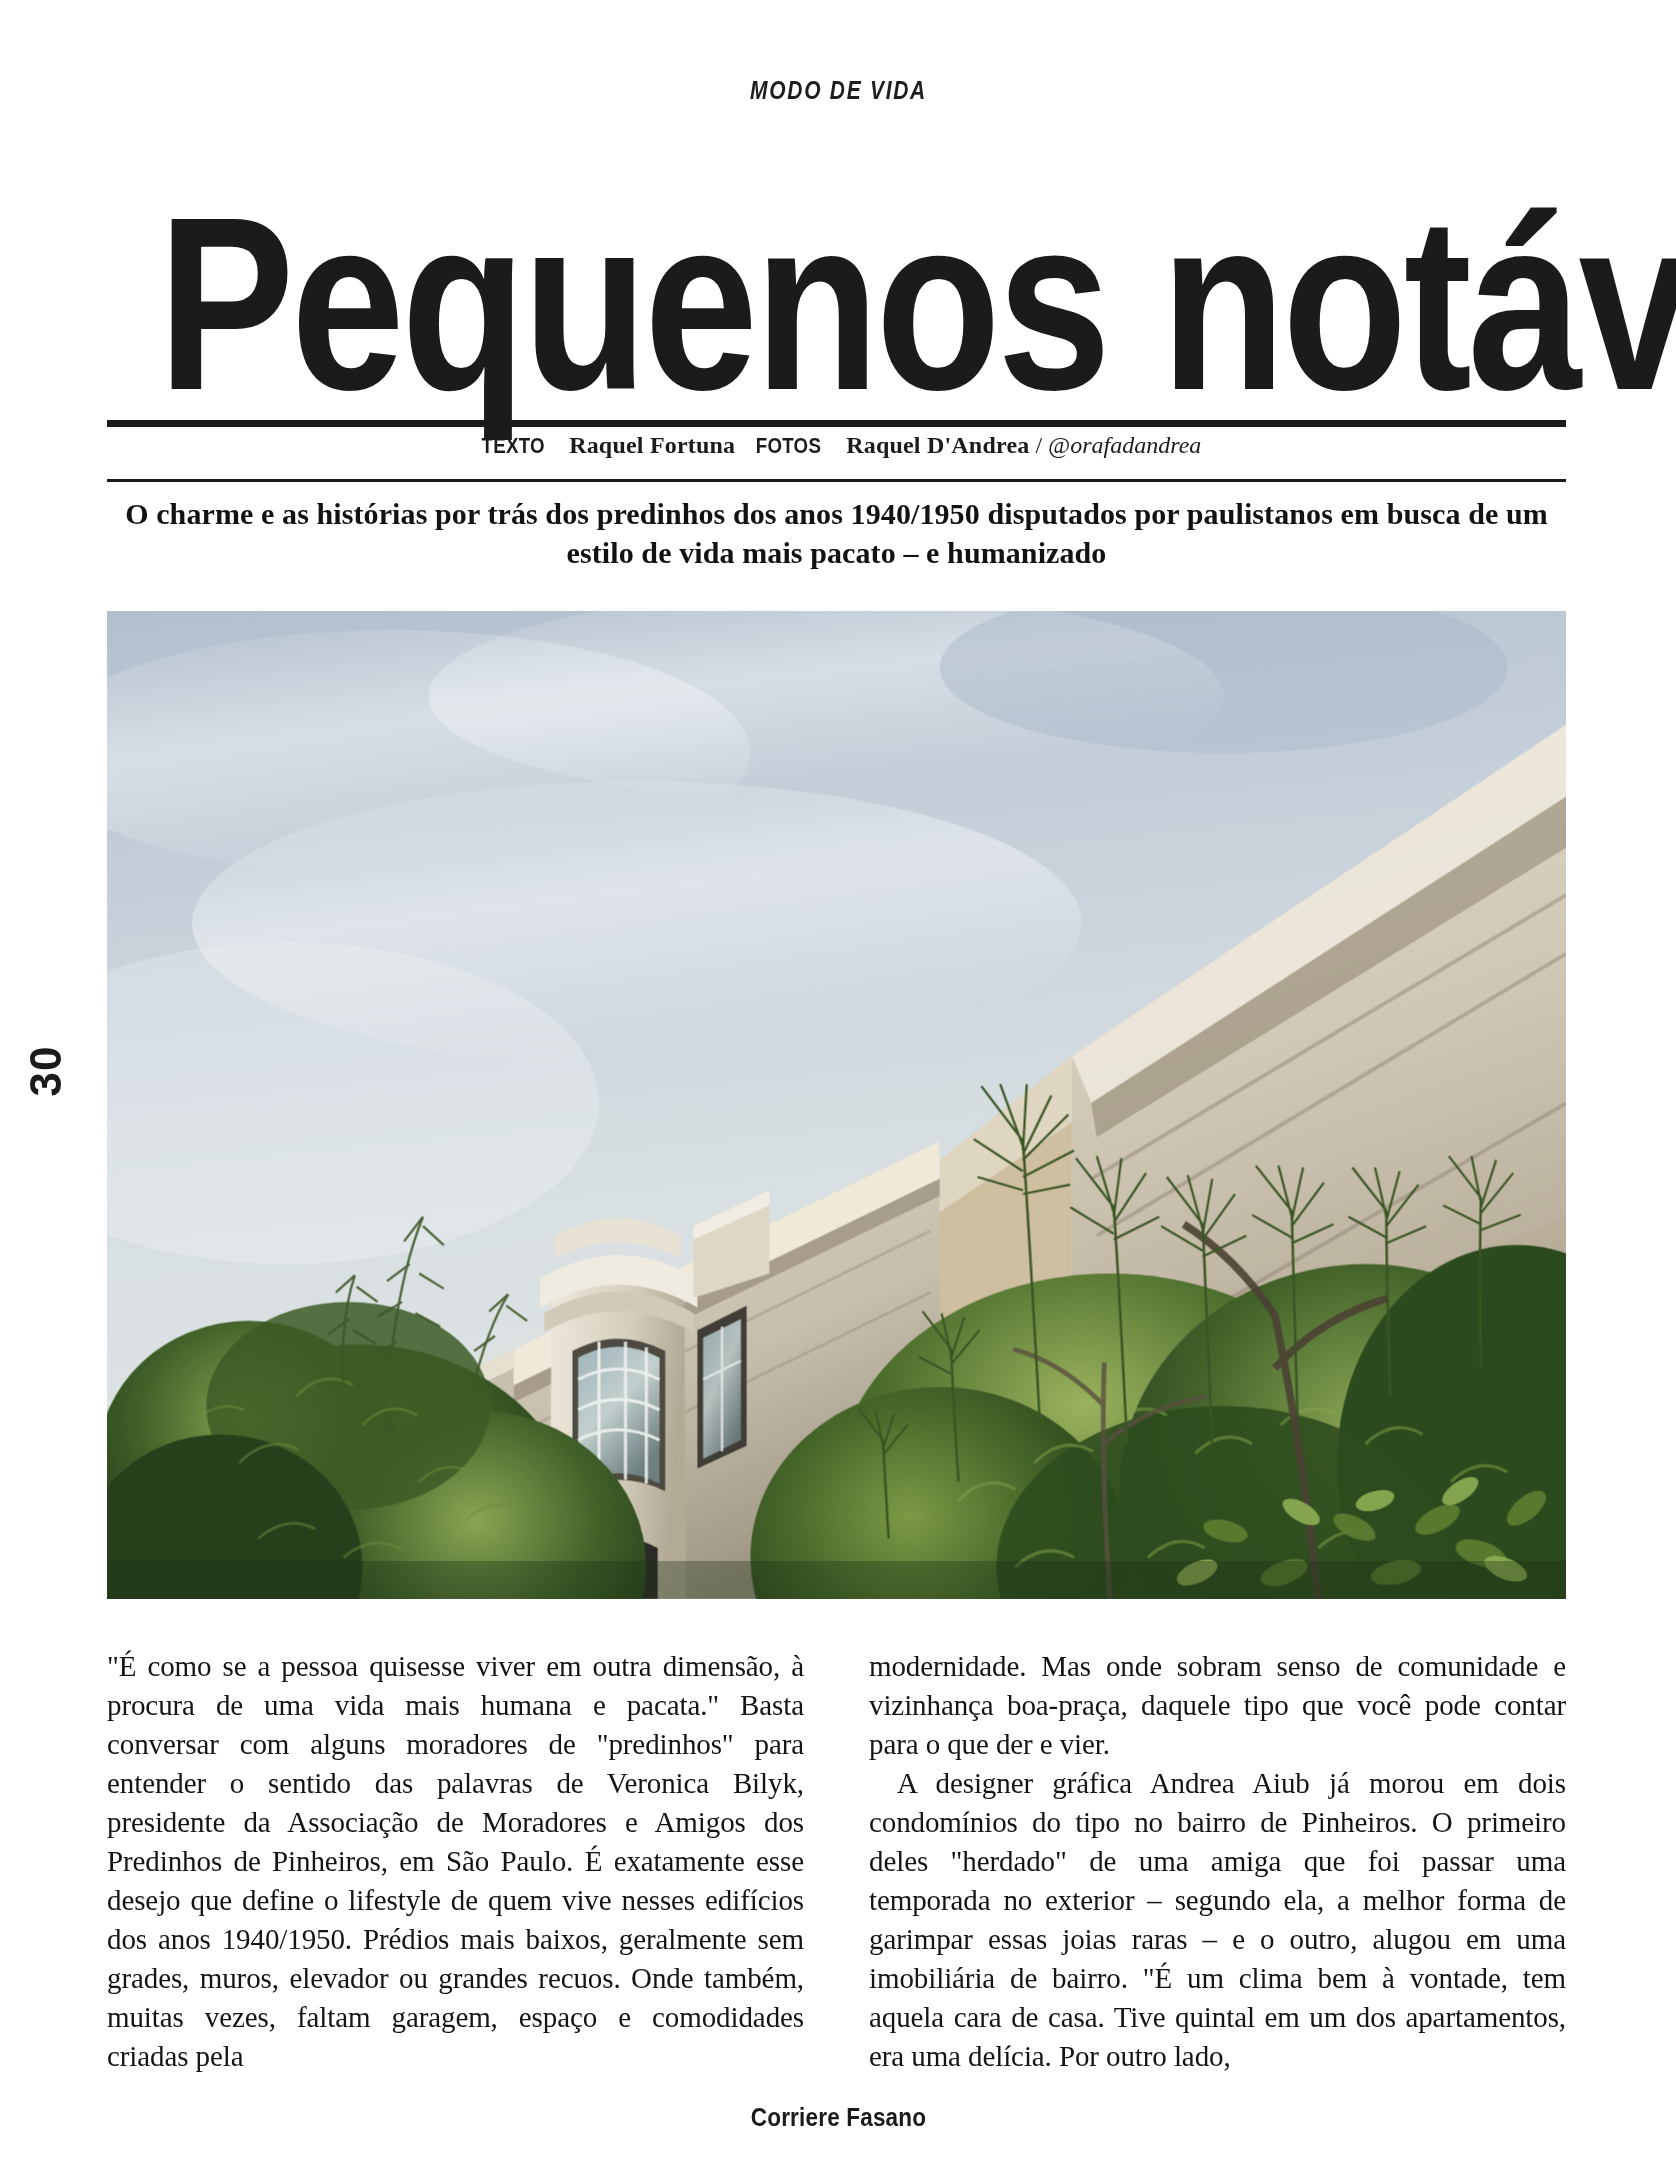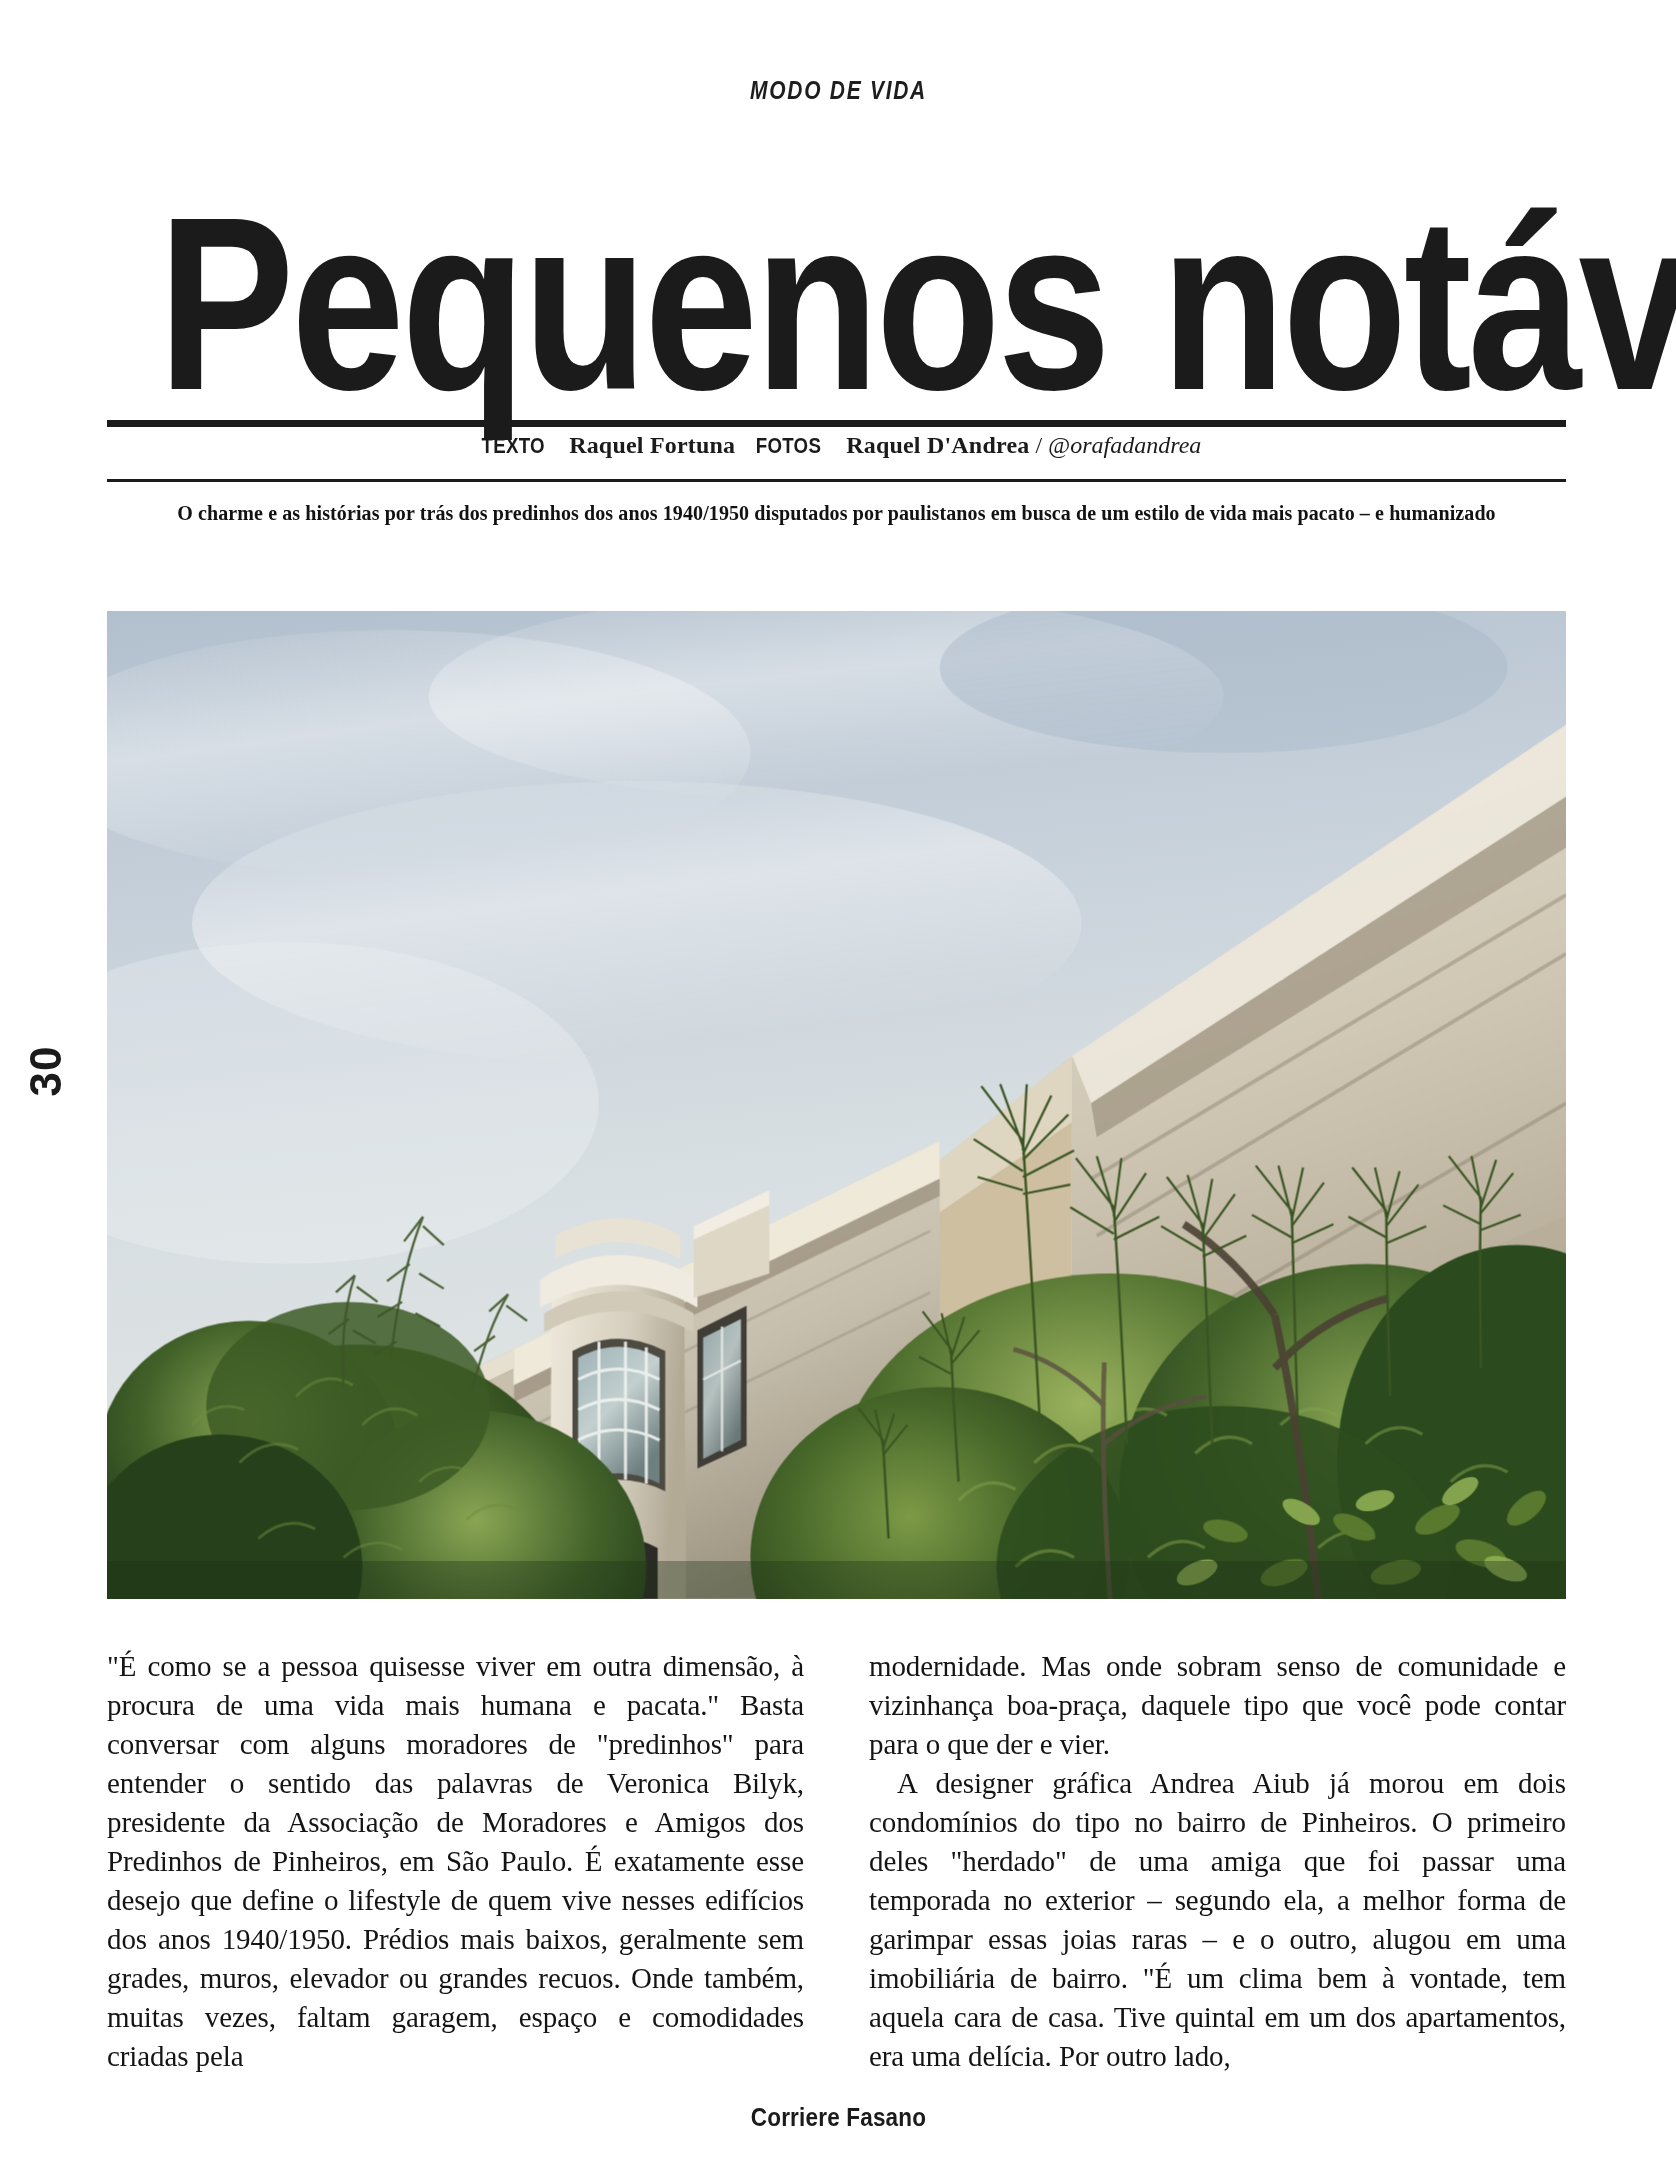--- a/index.html
+++ b/index.html
@@ -110,21 +110,21 @@
 
   
   .deck {
     position: absolute;
     left: 107px;
     right: 111px;
     top: 494px;
     text-align: center;
     font-family: "Liberation Serif", serif;
     font-weight: 700;
-    font-size: 20px;
+    font-size: 30px;
     line-height: 39px;
     color: #121212;
     letter-spacing: 0.1px;
   }
 
   
   .photo {
     position: absolute;
     left: 107px;
     top: 611px;

